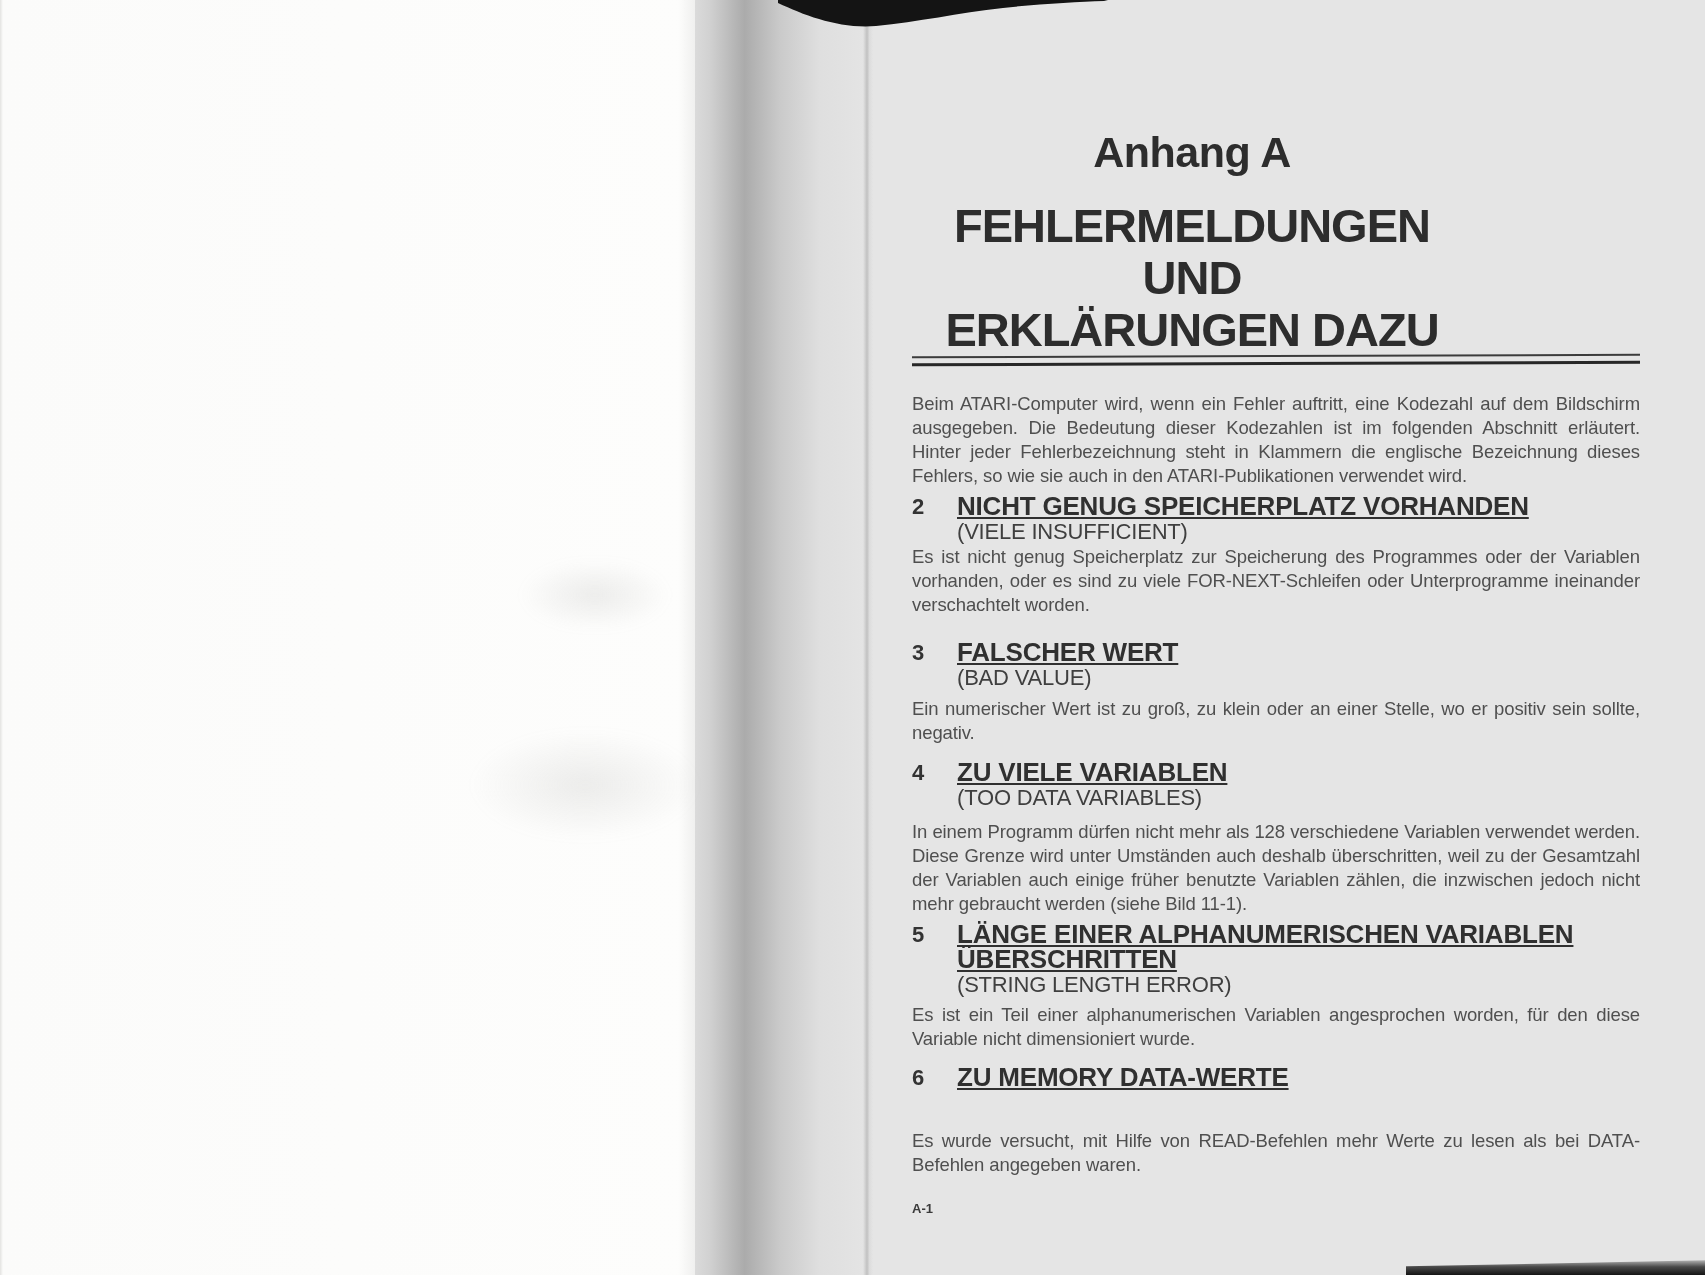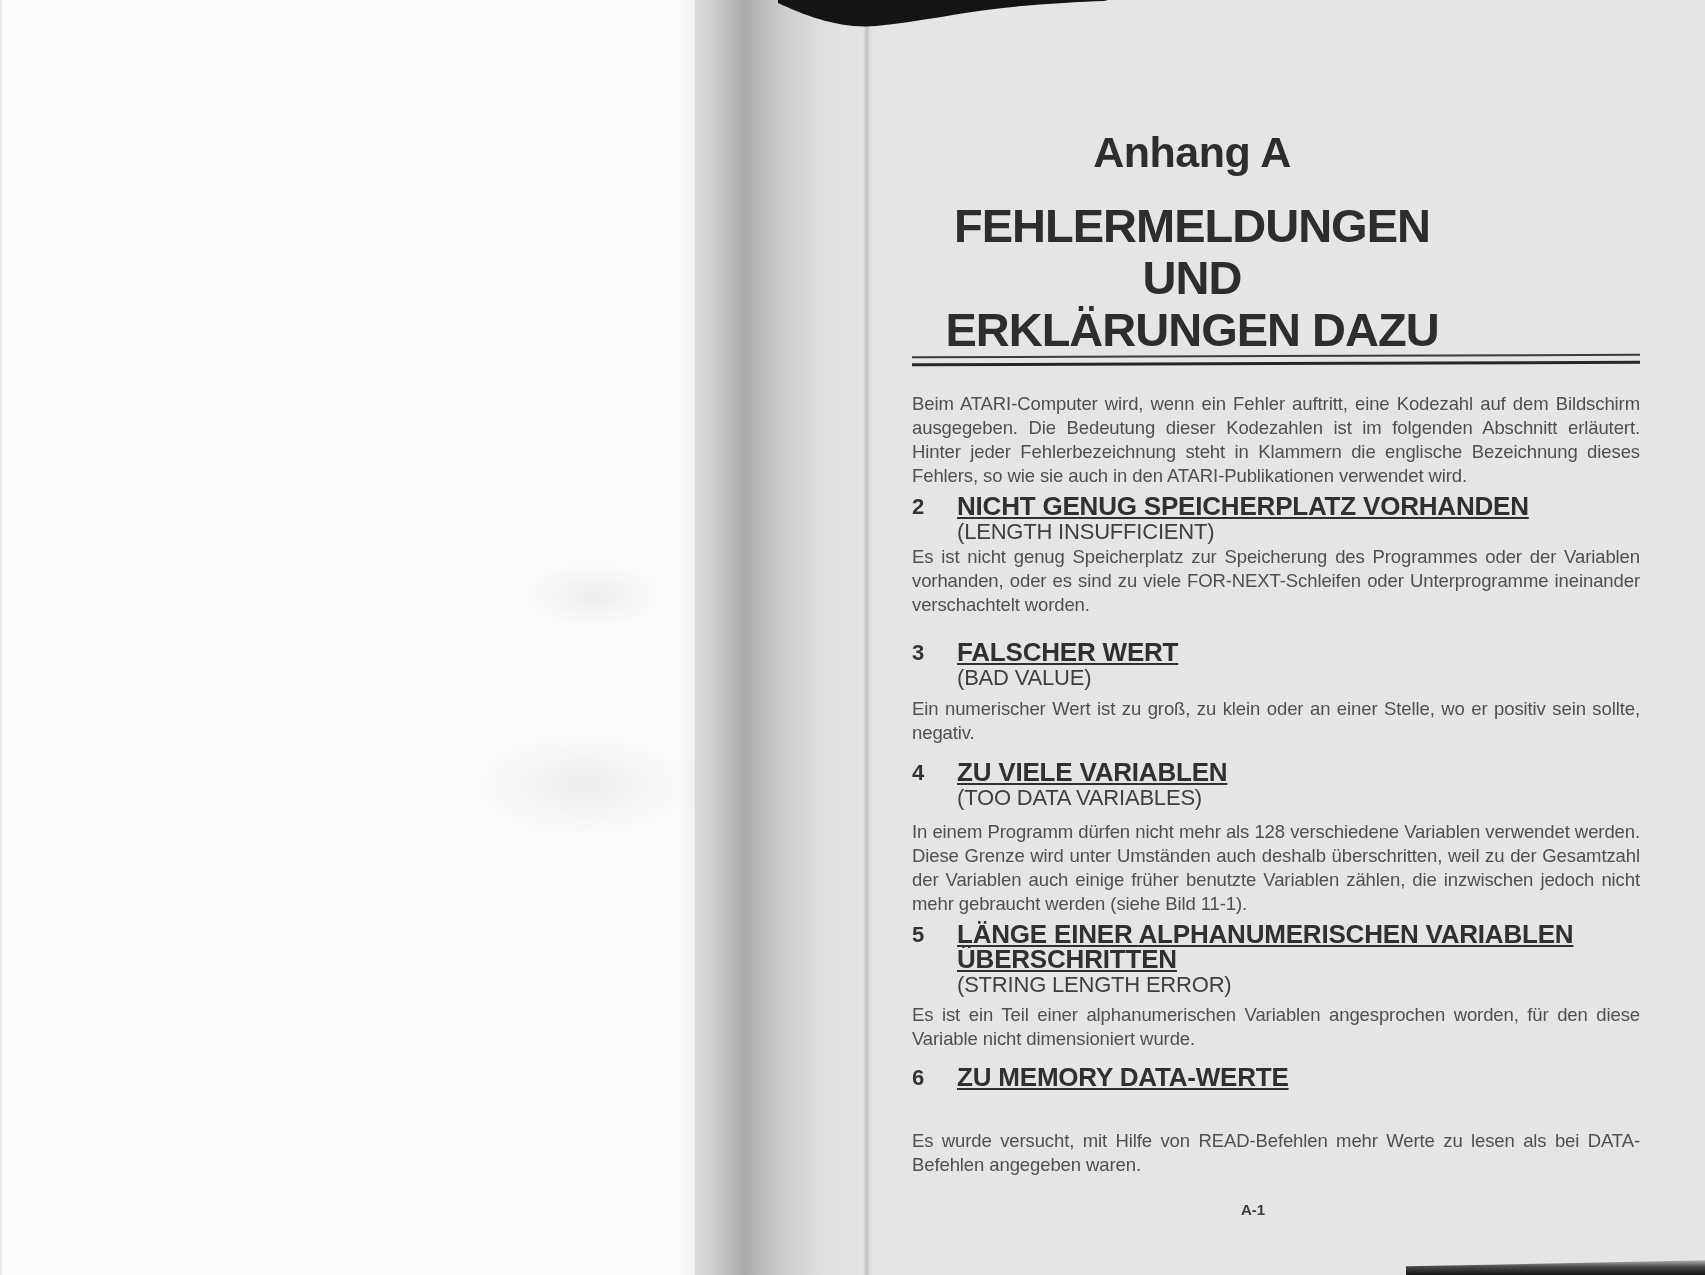--- a/index.html
+++ b/index.html
@@ -84,22 +84,22 @@
   .sec-de {
     font-size: 26px; font-weight: bold; letter-spacing: -0.2px;
     color: #303030; line-height: 25px; white-space: pre-line; text-decoration: underline;
   }
   .sec-en {
     font-size: 22px; font-weight: normal; letter-spacing: -0.2px;
     color: #3f3f3f; line-height: 25px;
   }
 
   .page-number {
-    position: absolute; left: 912px; top: 1201px; width: 682px; text-align: center;
-    font-size: 15px; font-weight: bold; color: #3a3a3a;
+    position: absolute; left: 912px; top: 1201px; width: 682px; text-align: left;
+    font-size: 13px; font-weight: bold; color: #3a3a3a;
   }
 </style>
 </head>
 <body>
 
 <div id="stage">
 
   <div class="left-page"></div>
   <div class="left-edge"></div>
   <div class="ghost-smudge" style="left:470px; top:730px; width:230px; height:110px;"></div>
@@ -122,21 +122,21 @@
     <div class="rule-thin"></div>
     <div class="rule-thick"></div>
   </div>
 
   <p class="body-par" style="top:392px">Beim ATARI-Computer wird, wenn ein Fehler auftritt, eine Kodezahl auf dem Bildschirm ausgegeben. Die Bedeutung dieser Kodezahlen ist im folgenden Abschnitt erläutert. Hinter jeder Fehlerbezeichnung steht in Klammern die englische Bezeichnung dieses Fehlers, so wie sie auch in den ATARI-Publikationen verwendet wird.</p>
 
   <div class="section-head" style="top:494px">
     <div class="sec-num">2</div>
     <div class="sec-titles">
       <div class="sec-de">NICHT GENUG SPEICHERPLATZ VORHANDEN</div>
-      <div class="sec-en">(LENGTH INSUFFICIENT)</div>
+      <div class="sec-en">(VIELE INSUFFICIENT)</div>
     </div>
   </div>
   <p class="body-par" style="top:545px">Es ist nicht genug Speicherplatz zur Speicherung des Programmes oder der Variablen vorhanden, oder es sind zu viele FOR-NEXT-Schleifen oder Unterprogramme ineinander verschachtelt worden.</p>
 
   <div class="section-head" style="top:640px">
     <div class="sec-num">3</div>
     <div class="sec-titles">
       <div class="sec-de">FALSCHER WERT</div>
       <div class="sec-en">(BAD VALUE)</div>
     </div>

